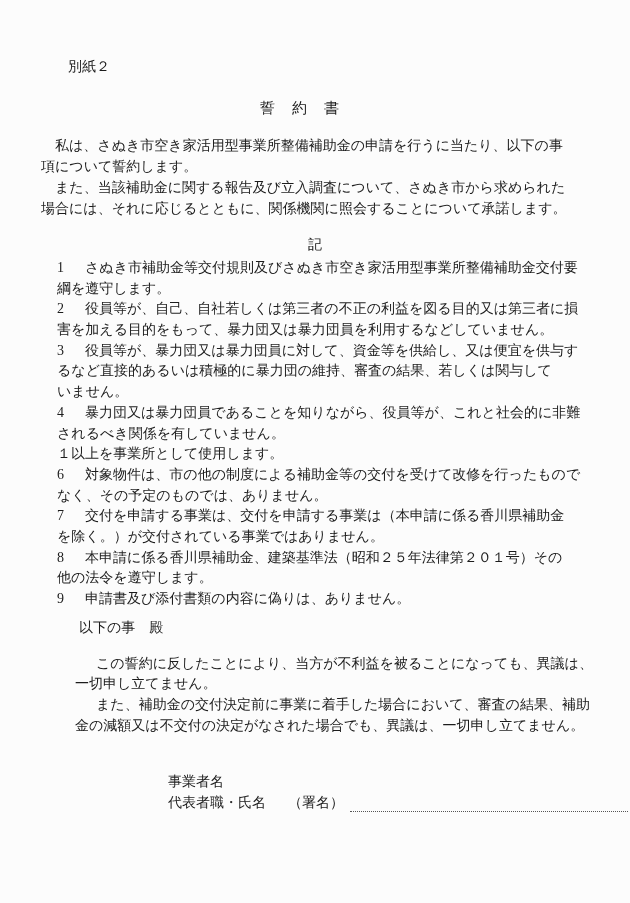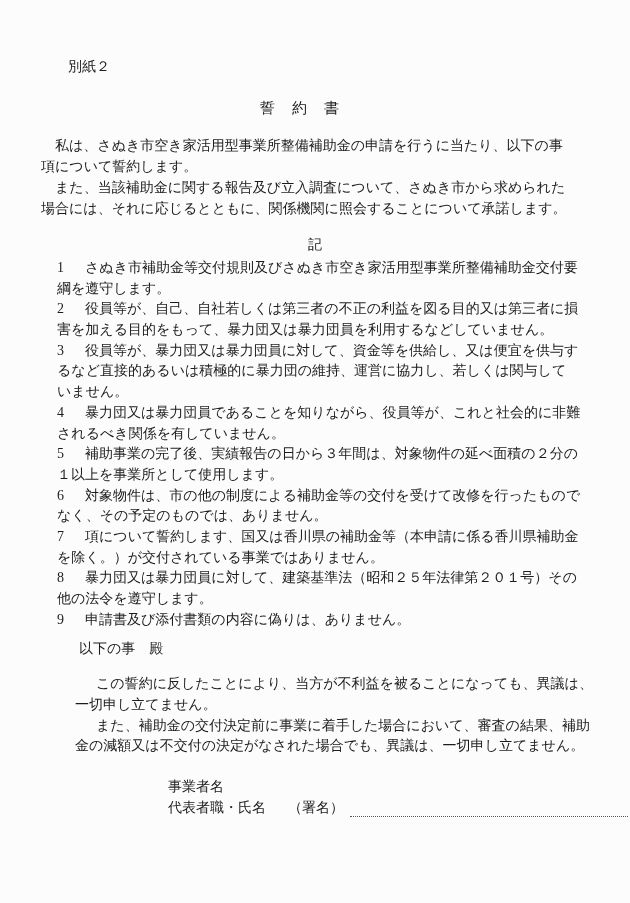--- a/index.html
+++ b/index.html
@@ -20,21 +20,21 @@
   .attach{margin-left:27px;}
   .title{width:518px;text-align:center;font-size:15px;margin-top:20px;letter-spacing:1px;}
   .intro{margin-top:18px;}
   .ind{text-indent:14px;}
   .ki{width:518px;margin-left:15px;text-align:center;margin-top:16px;}
   .items{margin-top:2px;margin-left:16px;}
   .num{display:inline-block;width:28px;}
   .addressee{margin-left:38px;margin-top:8px;}
   .closing{margin-top:15px;margin-left:34px;font-family:Liberation Mono, monospace;}
   .ind15{text-indent:21px;}
-  .sig{margin-top:20px;margin-left:127px;}
+  .sig{margin-top:36px;margin-left:127px;}
   .sigrow{display:flex;align-items:center;}
   .siggap{width:22px;}
   .sigdots{width:278px;height:16px;margin-left:6px;border-bottom:1.5px dotted #555;}
 </style>
 </head>
 <body>
 
 <div class="page">
 
   <div class="line attach">別紙２</div>
@@ -57,46 +57,45 @@
       <div class="line">綱を遵守します。</div>
     </div>
 
     <div class="item">
       <div class="line"><span class="num">2</span><span>役員等が、自己、自社若しくは第三者の不正の利益を図る目的又は第三者に損</span></div>
       <div class="line">害を加える目的をもって、暴力団又は暴力団員を利用するなどしていません。</div>
     </div>
 
     <div class="item">
       <div class="line"><span class="num">3</span><span>役員等が、暴力団又は暴力団員に対して、資金等を供給し、又は便宜を供与す</span></div>
-      <div class="line">るなど直接的あるいは積極的に暴力団の維持、運営に協力し、若しくは関与して</div>
+      <div class="line">るなど直接的あるいは積極的に暴力団の維持、審査の結果、若しくは関与して</div>
       <div class="line">いません。</div>
     </div>
 
     <div class="item">
       <div class="line"><span class="num">4</span><span>暴力団又は暴力団員であることを知りながら、役員等が、これと社会的に非難</span></div>
       <div class="line">されるべき関係を有していません。</div>
     </div>
 
     <div class="item">
-      <div class="line"><span class="num">5</span><span>補助事業の完了後、実績報告の日から３年間は、対象物件の延べ面積の２分の</span></div>
       <div class="line">１以上を事業所として使用します。</div>
     </div>
 
     <div class="item">
       <div class="line"><span class="num">6</span><span>対象物件は、市の他の制度による補助金等の交付を受けて改修を行ったもので</span></div>
       <div class="line">なく、その予定のものでは、ありません。</div>
     </div>
 
     <div class="item">
-      <div class="line"><span class="num">7</span><span>項について誓約します、国又は香川県の補助金等（本申請に係る香川県補助金</span></div>
+      <div class="line"><span class="num">7</span><span>交付を申請する事業は、交付を申請する事業は（本申請に係る香川県補助金</span></div>
       <div class="line">を除く。）が交付されている事業ではありません。</div>
     </div>
 
     <div class="item">
-      <div class="line"><span class="num">8</span><span>暴力団又は暴力団員に対して、建築基準法（昭和２５年法律第２０１号）その</span></div>
+      <div class="line"><span class="num">8</span><span>本申請に係る香川県補助金、建築基準法（昭和２５年法律第２０１号）その</span></div>
       <div class="line">他の法令を遵守します。</div>
     </div>
 
     <div class="item">
       <div class="line"><span class="num">9</span><span>申請書及び添付書類の内容に偽りは、ありません。</span></div>
     </div>
 
   </div>
 
   <div class="line addressee">以下の事　殿</div>

